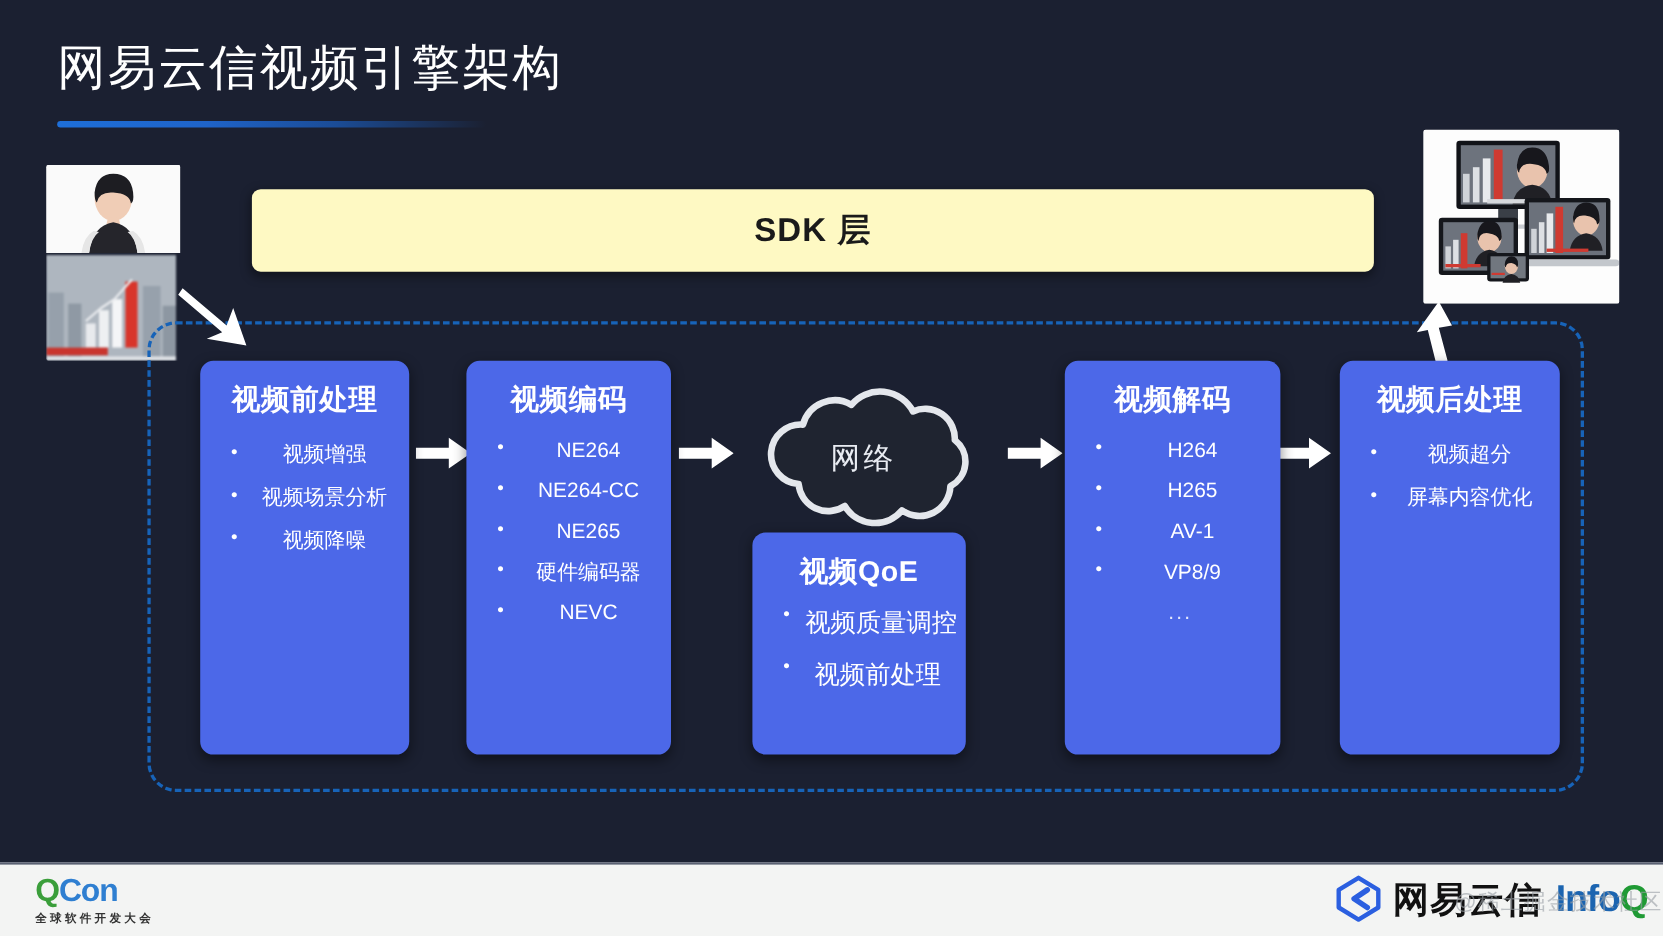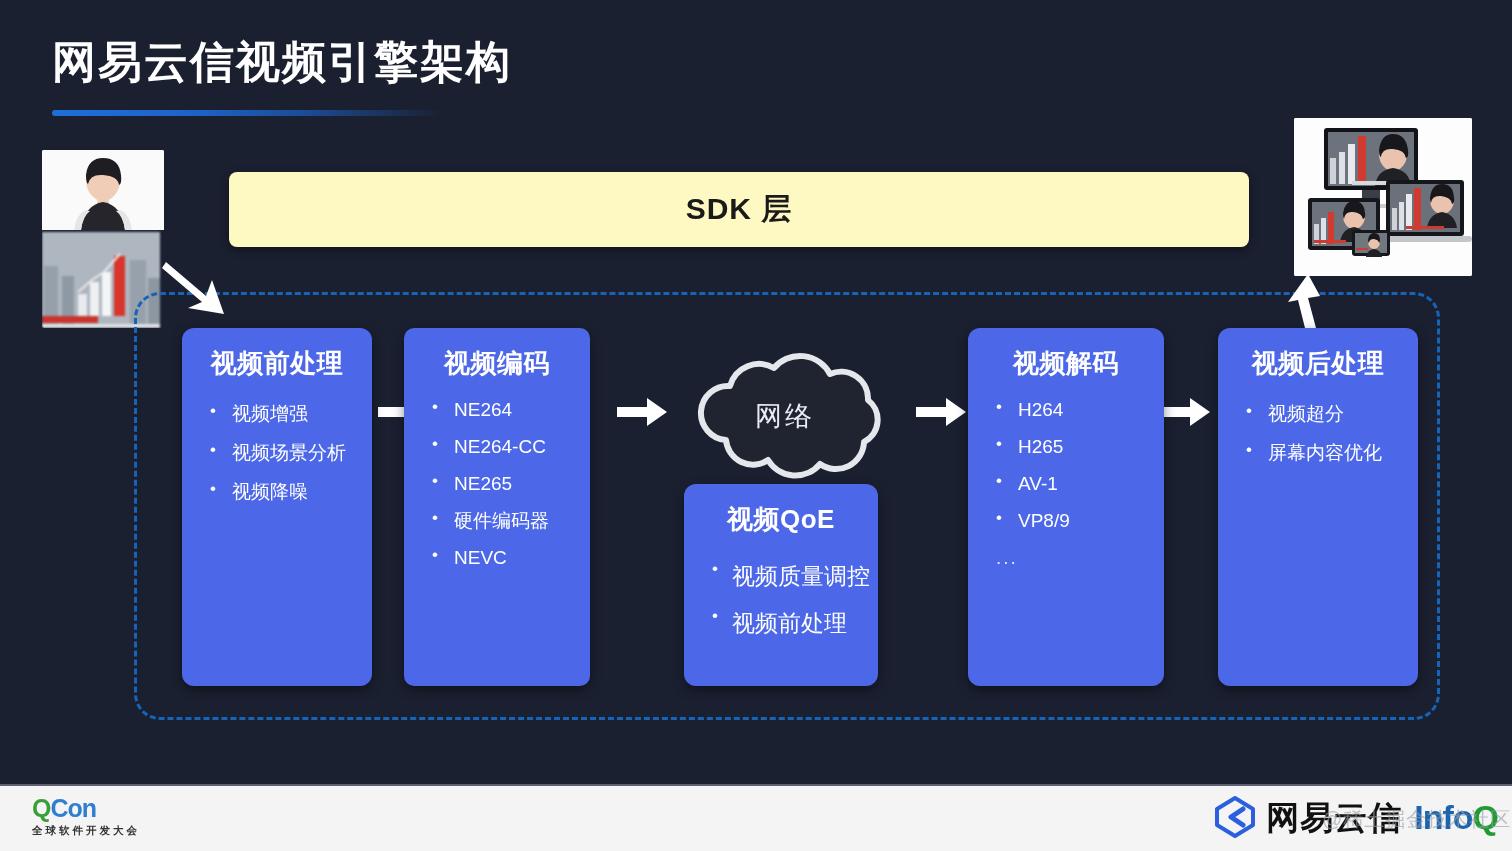--- a/index.html
+++ b/index.html
@@ -7,21 +7,21 @@
     width:1512px;height:851px;
     background:#1b2031;
     font-family:"Liberation Sans","DejaVu Sans",sans-serif;
     overflow:hidden;position:relative;
   }
   .slide{position:absolute;inset:0;background:#1b2031;}
 
   
   .title{
     position:absolute;left:52px;top:38px;
-    font-size:44px;font-weight:bold;color:#ffffff;
+    font-size:44px;font-weight:normal;color:#ffffff;
     letter-spacing:2px;line-height:1.1;
     white-space:nowrap;
   }
   .title-rule{
     position:absolute;left:52px;top:110px;width:390px;height:6px;
     border-radius:3px;
     background:linear-gradient(90deg,#1e6fd9 0%,#1f63c8 35%,#1b4c96 65%,rgba(27,52,96,0) 100%);
   }
 
   
@@ -45,38 +45,38 @@
   .card{
     position:absolute;background:#4c68e8;border-radius:12px;
     box-shadow:0 4px 12px rgba(0,0,0,.45);
     color:#ffffff;box-sizing:border-box;
     padding:18px 14px 10px 14px;
   }
   .card h3{
     margin:0 0 10px 0;font-size:26px;font-weight:bold;
     text-align:center;letter-spacing:.5px;
   }
-  .card ul{margin:0;padding:0;list-style:none;}
+  .card ul{margin:0;padding:0;list-style:none;text-align:center;}
   .card li{
     font-size:19px;line-height:1.95;
     position:relative;padding-left:36px;white-space:nowrap;
   }
   .card li.bullet::before{
     content:"•";position:absolute;left:14px;top:-1px;
     font-size:17px;color:#ffffff;
   }
   .card li.nobullet{padding-left:14px;letter-spacing:2px;opacity:.85;}
 
   #card-pre   {left:182px;top:328px;width:190px;height:358px;}
-  #card-enc   {left:404px;top:328px;width:186px;height:358px;border-radius:10px;}
+  #card-enc   {left:424px;top:328px;width:186px;height:358px;}
   #card-qoe   {left:684px;top:484px;width:194px;height:202px;}
   #card-dec   {left:968px;top:328px;width:196px;height:358px;}
   #card-post  {left:1218px;top:328px;width:200px;height:358px;}
 
-  #card-qoe h3{margin-bottom:16px;}
+  #card-qoe h3{margin-bottom:6px;}
   #card-qoe li{font-size:23px;line-height:2.05;padding-left:34px;}
   #card-post li{font-size:19px;line-height:2.05;}
   #card-post h3{margin-bottom:14px;}
   #card-pre  h3{margin-bottom:14px;}
   #card-pre li{line-height:2.05;}
 
   
   .cloud-wrap{position:absolute;left:660px;top:350px;width:250px;height:140px;}
   .cloud-label{
     position:absolute;left:0;top:48px;width:250px;text-align:center;
@@ -105,21 +105,21 @@
     position:absolute;left:1294px;top:118px;width:178px;height:158px;
     background:#fdfdfd;border-radius:2px;overflow:hidden;
   }
 
   
   .footer{
     position:absolute;left:0;top:784px;width:1512px;height:67px;
     background:#f3f4f3;border-top:2px solid #5a6072;
   }
   .qcon{position:absolute;left:32px;top:10px;}
-  .qcon-main{font-size:25px;font-weight:bold;letter-spacing:-1px;line-height:1;}
+  .qcon-main{font-size:29px;font-weight:bold;letter-spacing:-1px;line-height:1;}
   .qcon-q{color:#3a9e3a;}
   .qcon-con{color:#2f7fd1;}
   .qcon-sub{
     font-size:10.5px;color:#333;letter-spacing:3px;margin-top:3px;font-weight:bold;
   }
   .brand-right{position:absolute;right:14px;top:9px;display:flex;align-items:center;gap:12px;}
   .yunxin{display:flex;align-items:center;gap:9px;}
   .yunxin-name{font-size:33px;font-weight:bold;color:#111;letter-spacing:1px;line-height:1;}
   .infoq{font-size:34px;font-weight:bold;line-height:1;letter-spacing:-1px;}
   .infoq .i-blue{color:#1b64b0;}

